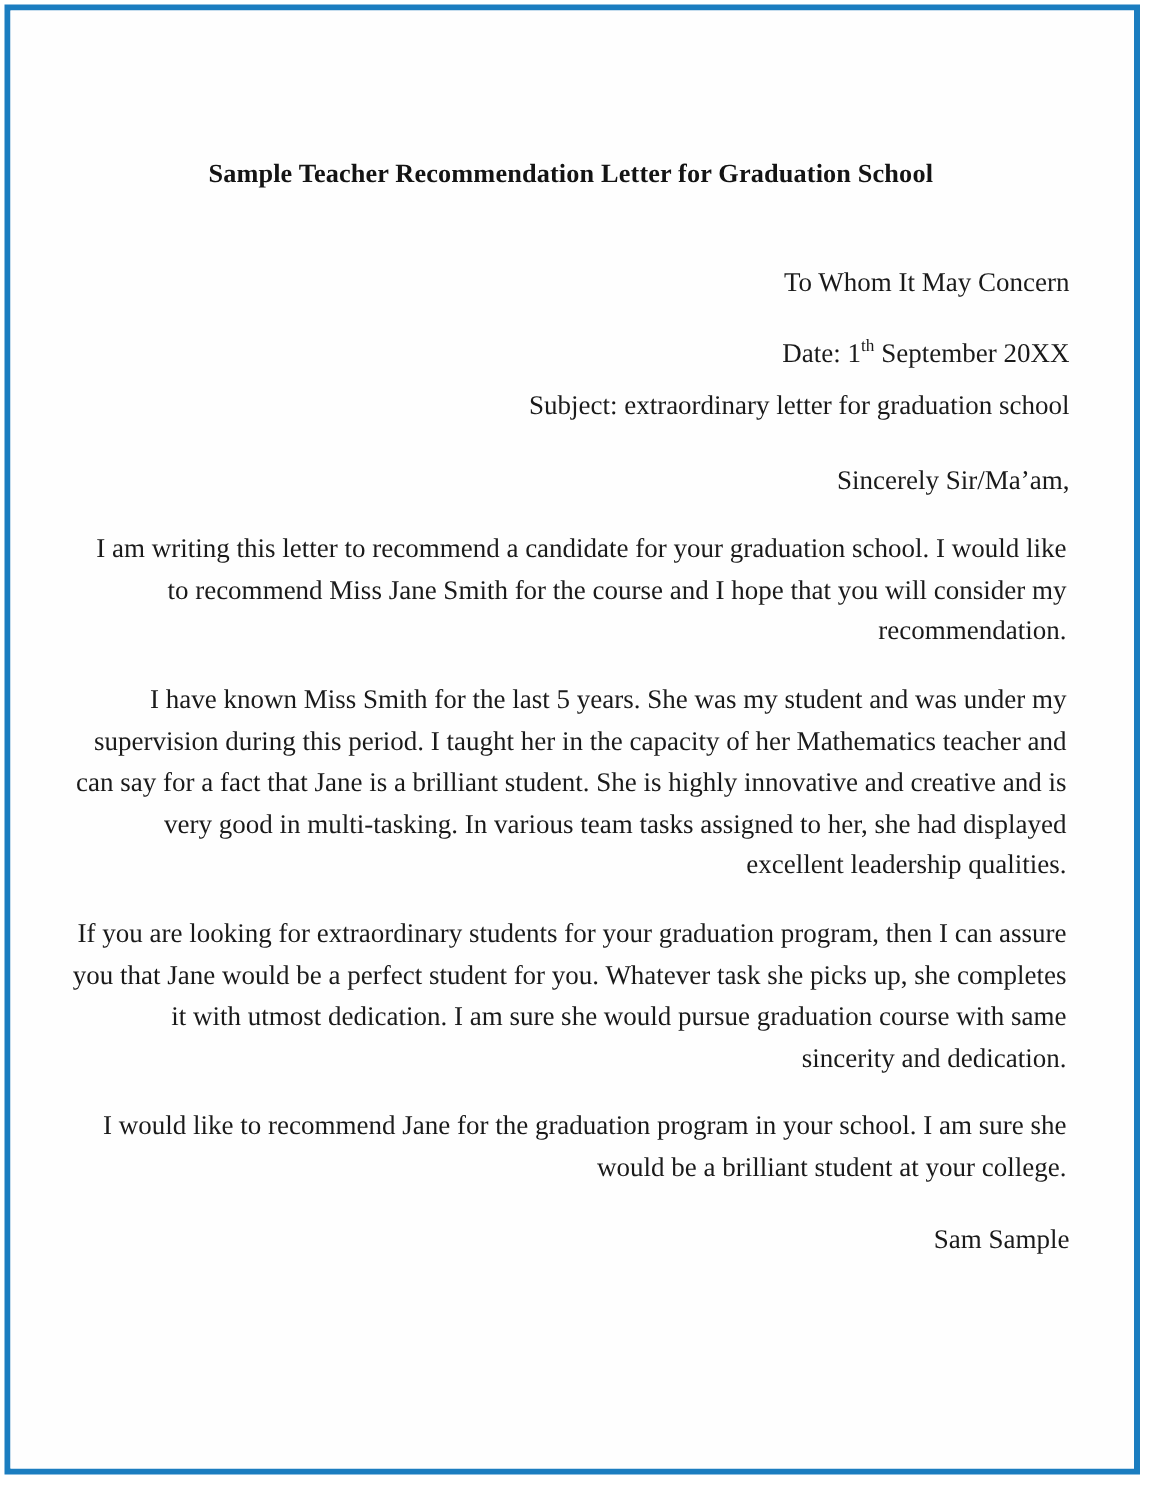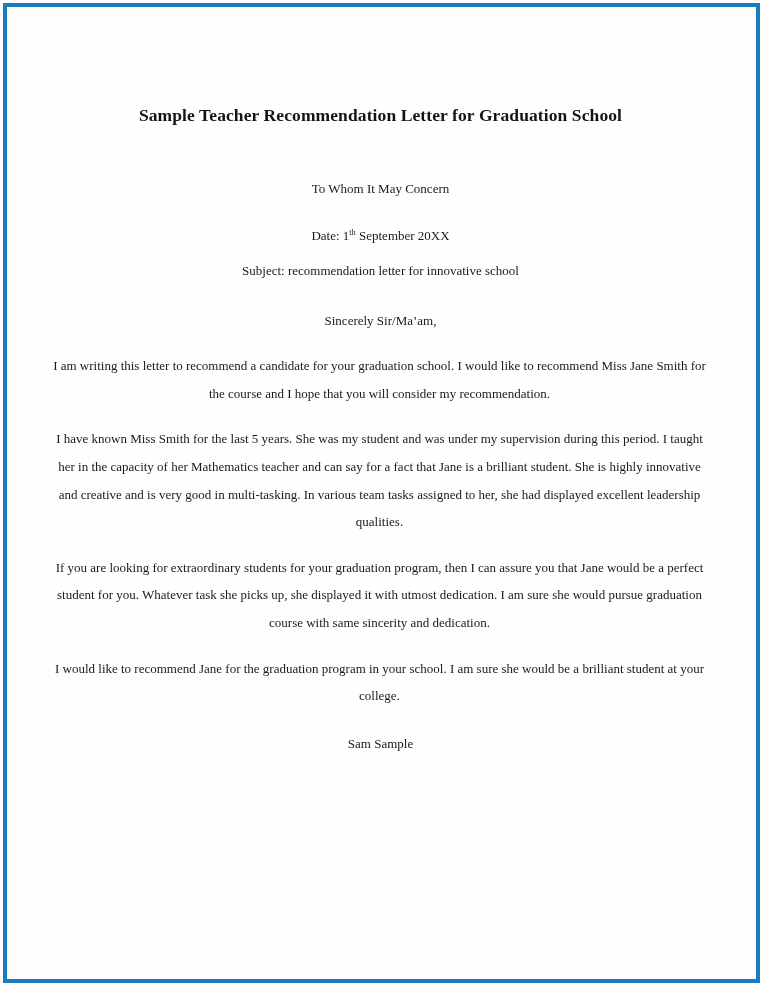--- a/index.html
+++ b/index.html
@@ -51,23 +51,23 @@
     font-size: 17.5px;
     font-weight: bold;
     letter-spacing: 0.1px;
     color: #141414;
     line-height: 1.25;
   }
 
   .block {
     margin: 0;
     color: #1a1a1a;
-    font-size: 13px;
+    font-size: 18px;
     line-height: 27.6px;
-    text-align: center;
+    text-align: right;
   }
 
   
   .line-recipient { padding-top: 48px; }
   .line-date      { padding-top: 20px; }
   .line-subject   { padding-top: 7px; }
   .line-salutation{ padding-top: 22px; }
 
   
   .para {
@@ -89,29 +89,29 @@
 <div class="page-frame">
   <div class="sheet">
     <div class="doc-body">
 
       <h1 class="letter-title">Sample Teacher Recommendation Letter for Graduation School</h1>
 
       <p class="block line-recipient">To Whom It May Concern</p>
 
       <p class="block line-date"><span>Date: 1</span><sup>th</sup><span> September 20XX</span></p>
 
-      <p class="block line-subject">Subject: recommendation letter for innovative school</p>
+      <p class="block line-subject">Subject: extraordinary letter for graduation school</p>
 
       <p class="block line-salutation">Sincerely Sir/Ma’am,</p>
 
       <p class="block para">I am writing this letter to recommend a candidate for your graduation school. I would like to recommend Miss Jane Smith for the course and I hope that you will consider my recommendation.</p>
 
       <p class="block para">I have known Miss Smith for the last 5 years. She was my student and was under my supervision during this period. I taught her in the capacity of her Mathematics teacher and can say for a fact that Jane is a brilliant student. She is highly innovative and creative and is very good in multi-tasking. In various team tasks assigned to her, she had displayed excellent leadership qualities.</p>
 
-      <p class="block para">If you are looking for extraordinary students for your graduation program, then I can assure you that Jane would be a perfect student for you. Whatever task she picks up, she displayed it with utmost dedication. I am sure she would pursue graduation course with same sincerity and dedication.</p>
+      <p class="block para">If you are looking for extraordinary students for your graduation program, then I can assure you that Jane would be a perfect student for you. Whatever task she picks up, she completes it with utmost dedication. I am sure she would pursue graduation course with same sincerity and dedication.</p>
 
       <p class="block para">I would like to recommend Jane for the graduation program in your school. I am sure she would be a brilliant student at your college.</p>
 
 
       <p class="block para-signature">Sam Sample</p>
 
     </div>
   </div>
 </div>
 

